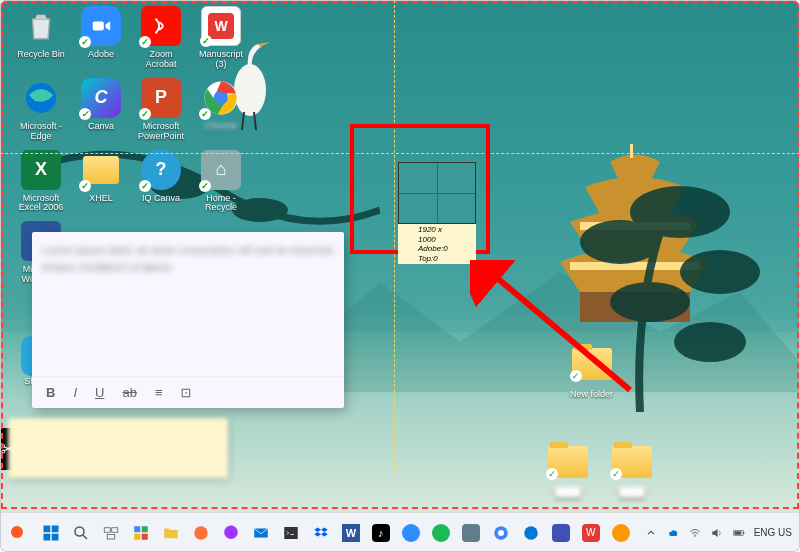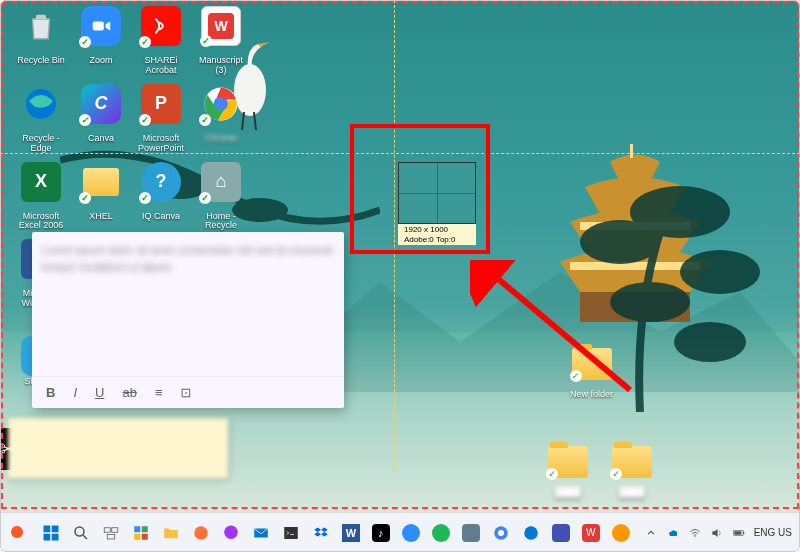--- a/index.html
+++ b/index.html
@@ -14,38 +14,38 @@
   .bg-reflection { position: absolute; bottom: 0; left: 0; right: 0; height: 180px; background: linear-gradient(180deg, #5fb5a8 0%, #a8d4c8 40%, #d8e8dc 100%); opacity: .9; }
   .bg-pagoda { position: absolute; bottom: 190px; right: 80px; width: 170px; height: 180px; }
   .bg-pine { position: absolute; bottom: 100px; right: 40px; width: 180px; height: 260px; opacity: .85; }
   .bg-branch { position: absolute; top: 130px; left: 60px; width: 320px; height: 120px; opacity: .8; }
   .bg-bird { position: absolute; top: 40px; left: 220px; width: 60px; height: 90px; }
 
   .desktop-icons { position: absolute; top: 6px; left: 14px; width: 240px; display: grid; grid-template-columns: repeat(4, 54px); gap: 8px 6px; z-index: 2; }
   .dicon { display: flex; flex-direction: column; align-items: center; width: 54px; cursor: pointer; }
   .dicon .ibox { width: 40px; height: 40px; border-radius: 6px; display: flex; align-items: center; justify-content: center; position: relative; font-weight: bold; color: #fff; font-size: 18px; }
   .dicon .badge { position: absolute; bottom: -2px; left: -2px; width: 12px; height: 12px; border-radius: 50%; background: #fff; color: #0a0; font-size: 9px; display: flex; align-items: center; justify-content: center; }
-  .dicon .label { font-size: 9px; color: #fff; text-align: center; text-shadow: 0 1px 2px rgba(0,0,0,.8); line-height: 1.1; margin-top: 10px; word-break: break-word; }
+  .dicon .label { font-size: 9px; color: #fff; text-align: center; text-shadow: 0 1px 2px rgba(0,0,0,.8); line-height: 1.1; margin-top: 4px; word-break: break-word; }
 
   .sticky { position: absolute; top: 232px; left: 32px; width: 312px; height: 176px; background: #faf6ff; box-shadow: 2px 4px 12px rgba(0,0,0,.25); z-index: 4; border-radius: 2px; display: flex; flex-direction: column; }
   .sticky-body { flex: 1; padding: 10px; font-size: 11px; color: #888; filter: blur(3px); line-height: 1.5; }
   .sticky-tools { height: 32px; display: flex; gap: 18px; padding: 0 14px; align-items: center; color: #666; border-top: 1px solid #eee; }
   .sticky-tools span { cursor: pointer; font-size: 13px; }
 
   .tooltip { position: absolute; top: 418px; left: 8px; width: 220px; height: 60px; background: #fdf6cf; box-shadow: 1px 2px 6px rgba(0,0,0,.2); border-radius: 2px; z-index: 3; filter: blur(2px); }
 
   .crosshair-h { position: absolute; top: 153px; left: 0; right: 0; height: 0; border-top: 1px dashed #f4d55a; z-index: 5; }
   .crosshair-v { position: absolute; top: 0; bottom: 40px; left: 394px; width: 0; border-left: 1px dashed #f4d55a; z-index: 5; }
   .sel-border { position: absolute; top: 1px; left: 1px; right: 1px; height: 508px; border: 2px dashed #ff4040; z-index: 5; pointer-events: none; }
 
   .highlight { position: absolute; top: 124px; left: 350px; width: 140px; height: 130px; border: 4px solid #ff0000; z-index: 6; pointer-events: none; }
   .magnifier { position: absolute; top: 162px; left: 398px; width: 78px; height: 62px; background: #3b9a98; border: 1px solid #333; z-index: 6; }
   .magnifier .cross-v { position: absolute; top: 0; bottom: 0; left: 50%; width: 1px; background: #c24; }
   .magnifier .cross-h { position: absolute; left: 0; right: 0; top: 50%; height: 1px; background: #c24; }
-  .mag-info { position: absolute; top: 224px; left: 398px; width: 78px; background: #fdf6cf; font-size: 8px; padding: 1px 6px; line-height: 1.2; z-index: 6; }
+  .mag-info { position: absolute; top: 224px; left: 398px; width: 78px; background: #fdf6cf; font-size: 8px; padding: 1px 20px; line-height: 1.2; z-index: 6; font-style: italic; }
 
   .folder { position: absolute; display: flex; flex-direction: column; align-items: center; z-index: 3; cursor: pointer; }
   .folder .fbox { width: 40px; height: 32px; background: linear-gradient(180deg,#ffe08a,#f5c23e); border-radius: 3px; position: relative; }
   .folder .fbox::before { content:''; position:absolute; top:-4px; left:2px; width:18px; height:6px; background:#f5c23e; border-radius:2px 2px 0 0; }
   .folder .flabel { font-size: 9px; color: #fff; text-shadow: 0 1px 2px rgba(0,0,0,.8); margin-top: 9px; }
   .folder .fbadge { position:absolute; bottom:-2px; left:-2px; width:12px; height:12px; background:#fff; border-radius:50%; color:#0a0; font-size:9px; display:flex; align-items:center; justify-content:center; }
 
   .arrow { position: absolute; top: 260px; left: 470px; z-index: 7; }
 
   .capcut { position: absolute; bottom: 42px; left: -12px; width: 42px; height: 42px; background:#000; border-radius:8px; z-index:3; display:flex; align-items:center; justify-content:center; color:#fff; font-size:20px; cursor:pointer; }
@@ -112,47 +112,47 @@
         <span class="label">Recycle Bin</span>
       </div>
     <div class="dicon">
         <div class="ibox" style="background:#2d8cff;border-radius:10px">
           <svg width="22" height="22" viewBox="0 0 24 24">
             <rect x="3" y="7" width="12" height="10" rx="2" fill="#fff"></rect>
             <path d="M17 10 L22 7 L22 17 L17 14 Z" fill="#fff"></path>
           </svg>
           <span class="badge">✓</span>
         </div>
-        <span class="label">Zoom</span>
+        <span class="label">Adobe</span>
       </div>
     <div class="dicon">
         <div class="ibox" style="background:#fa0f00;border-radius:6px">
           <svg width="22" height="22" viewBox="0 0 24 24">
             <path d="M6 4 Q14 12 6 20 M10 8 Q18 12 10 16" stroke="#fff" stroke-width="2" fill="none"></path>
           </svg>
           <span class="badge">✓</span>
         </div>
-        <span class="label">SHAREi Acrobat</span>
+        <span class="label">Zoom Acrobat</span>
       </div>
     <div class="dicon">
         <div class="ibox" style="background:#fff;border:1px solid #ccc">
           <div style="width:26px;height:26px;background:#e53935;border-radius:4px;color:#fff;display:flex;align-items:center;justify-content:center;font-size:14px">W</div>
           <span class="badge">✓</span>
         </div>
         <span class="label">Manuscript (3)</span>
       </div>
 
     <div class="dicon">
         <div class="ibox">
           <svg width="36" height="36" viewBox="0 0 24 24">
             <circle cx="12" cy="12" r="10" fill="#0078d4"></circle>
             <path d="M4 10 Q12 2 20 10 Q16 16 8 14 Q6 12 4 10" fill="#40c8ae"></path>
           </svg>
         </div>
-        <span class="label">Recycle - Edge</span>
+        <span class="label">Microsoft - Edge</span>
       </div>
     <div class="dicon">
         <div class="ibox" style="background:linear-gradient(135deg,#00c4cc,#7d2ae8);border-radius:10px;font-style:italic">C<span class="badge">✓</span></div>
         <span class="label">Canva</span>
       </div>
     <div class="dicon">
         <div class="ibox" style="background:#d24726">P<span class="badge">✓</span></div>
         <span class="label">Microsoft PowerPoint</span>
       </div>
     <div class="dicon">

